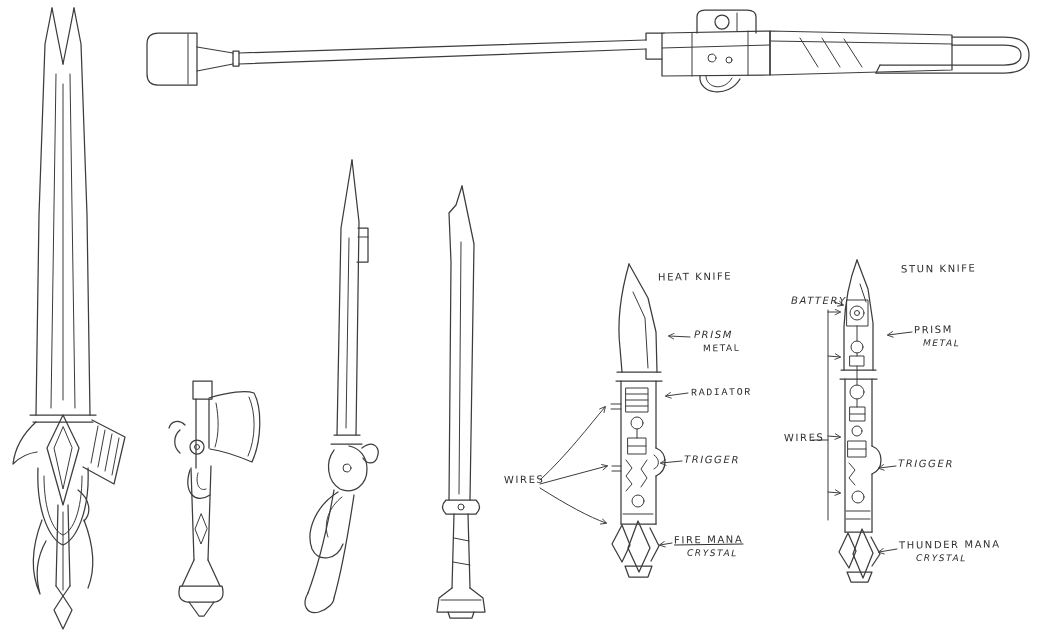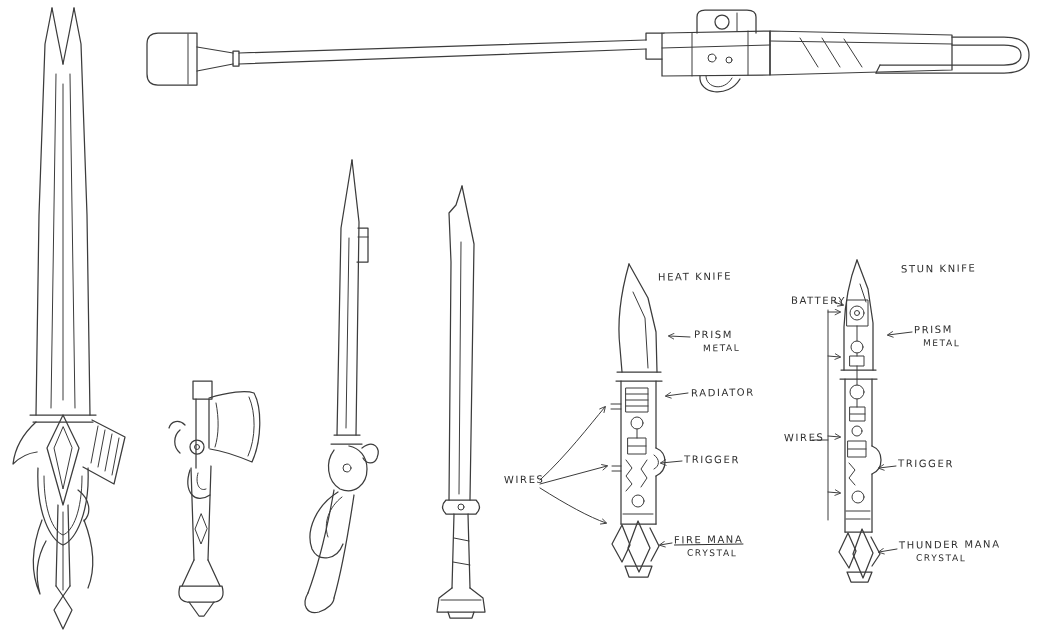--- a/index.html
+++ b/index.html
@@ -22,21 +22,21 @@
   .art .thin { stroke-width:1; }
   .lbl {
     position:absolute;
     font-family:"DejaVu Sans", sans-serif;
     font-size:10px;
     letter-spacing:1.6px;
     color:#2e2e2e;
     white-space:nowrap;
     transform:rotate(-0.8deg);
   }
-  .lbl.t2 { transform:rotate(0.6deg); }
+  .lbl.t2 { transform:rotate(0.6deg);font-style:italic; }
 </style>
 </head>
 <body>
 
 <div class="sheet">
 
   <svg class="art" width="1038" height="634" viewBox="0 0 1038 634">
     <defs>
       <marker id="ah" viewBox="0 0 10 10" refX="8" refY="5" markerWidth="7" markerHeight="7" orient="auto-start-reverse">
         <path d="M1,1 L9,5 L1,9" fill="none" stroke="#3c3c3c" stroke-width="1.6"></path>
@@ -246,21 +246,21 @@
       <path class="thin" d="M828,436 L840,437" marker-end="url(#ah)"></path>
       <path class="thin" d="M828,492 L840,493" marker-end="url(#ah)"></path>
     </g>
   </svg>
 
   <div class="lbl" style="left:658px; top:271px;">HEAT KNIFE</div>
 
   <div class="lbl t2" style="left:694px; top:329px;">PRISM</div>
   <div class="lbl" style="left:703px; top:343px; font-size:9px;">METAL</div>
 
-  <div class="lbl" style="left:691px; top:387px;">RADIATOR</div>
+  <div class="lbl" style="left:691px; top:387px;font-family:Liberation Mono, monospace;">RADIATOR</div>
 
   <div class="lbl t2" style="left:684px; top:454px;">TRIGGER</div>
 
   <div class="lbl" style="left:674px; top:534px;text-decoration:underline;">FIRE MANA</div>
   <div class="lbl t2" style="left:687px; top:548px; font-size:9px;">CRYSTAL</div>
 
   <div class="lbl" style="left:504px; top:474px;">WIRES</div>
 
   <div class="lbl" style="left:901px; top:263px;">STUN KNIFE</div>
 

